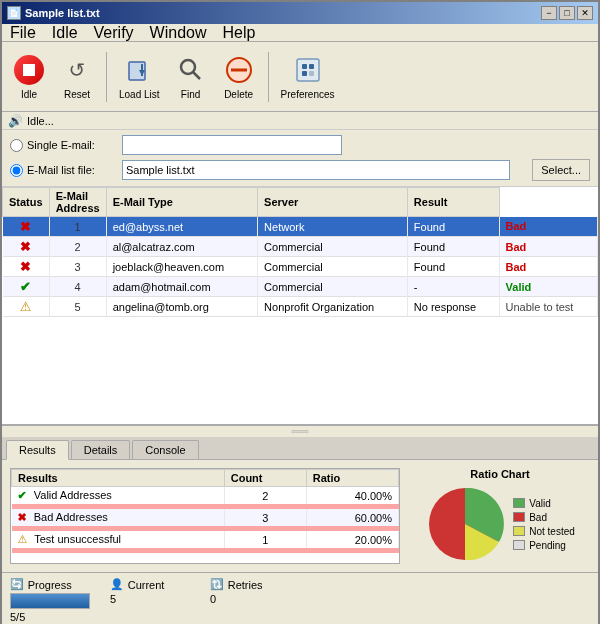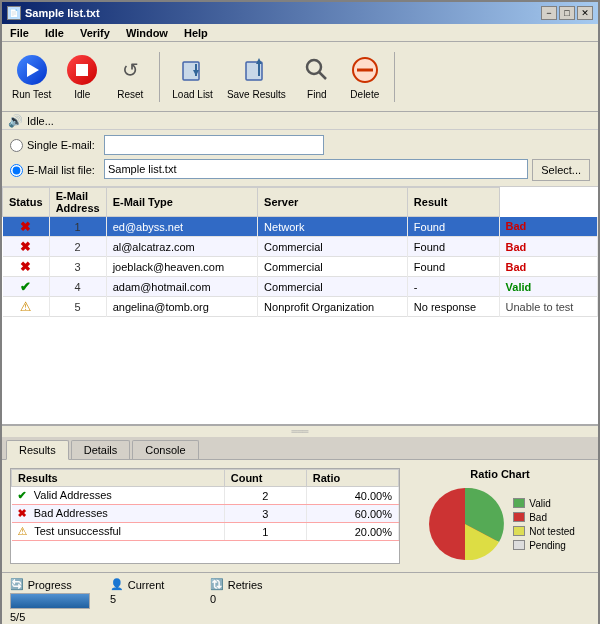--- a/index.html
+++ b/index.html
@@ -62,24 +62,23 @@
     .menu-bar {
       background: #ece9d8;
       border-bottom: 1px solid #aaa;
       padding: 2px 4px;
       display: flex;
       gap: 8px;
       height: 18px;
       align-items: center;
     }
     .menu-item {
-      font-size: 11px;
+      font-size: 16px;
       padding: 1px 4px;
       cursor: pointer;
-      font-weight: bold;
     }
 
     
     .toolbar {
       background: #ece9d8;
       border-bottom: 1px solid #aaa;
       padding: 4px 6px;
       display: flex;
       align-items: center;
       gap: 6px;
@@ -136,21 +135,22 @@
     .input-section {
       background: #ece9d8;
       padding: 5px 8px;
       display: flex;
       flex-direction: column;
       gap: 4px;
       border-bottom: 1px solid #ccc;
     }
     .input-row {
       display: flex;
-      gap: 4px;
+      align-items: center;
+      gap: 22px;
     }
     .radio-label {
       display: flex;
       align-items: center;
       gap: 4px;
       min-width: 90px;
       font-size: 11px;
     }
     .text-input {
       border: 1px solid #7f9db9;
@@ -253,21 +253,21 @@
       font-size: 11px;
     }
     .results-table th {
       background: #ece9d8;
       border: 1px solid #ccc;
       padding: 2px 6px;
       text-align: left;
     }
     .results-table td {
       padding: 2px 6px;
-      border-bottom: 1px solid #fca5a5;
+      border-bottom: 5px solid #fca5a5;
     }
     .results-table .count-col { text-align: center; }
     .results-table .ratio-col { text-align: right; }
 
     
     .chart-area {
       width: 180px;
       display: flex;
       flex-direction: column;
       align-items: center;
@@ -365,26 +365,20 @@
 
   <div class="menu-bar">
     <span class="menu-item">File</span>
     <span class="menu-item">Idle</span>
     <span class="menu-item">Verify</span>
     <span class="menu-item">Window</span>
     <span class="menu-item">Help</span>
   </div>
 
   <div class="toolbar">
-    <div class="toolbar-btn">
-      <div class="toolbar-btn-icon">
-        <div class="icon-run"></div>
-      </div>
-      <span class="toolbar-btn-label">Run Test</span>
-    </div>
     <div class="toolbar-btn">
       <div class="toolbar-btn-icon">
         <div class="icon-stop"></div>
       </div>
       <span class="toolbar-btn-label">Idle</span>
     </div>
     <div class="toolbar-btn">
       <div class="toolbar-btn-icon">
         <div class="icon-reset">↺</div>
       </div>
@@ -398,32 +392,20 @@
             <rect x="4" y="6" width="16" height="18" rx="1" fill="#c8d8e8" stroke="#4466aa" stroke-width="1.5"></rect>
             <polygon points="14,14 20,14 17,20" fill="#336699"></polygon>
             <line x1="17" y1="8" x2="17" y2="20" stroke="#336699" stroke-width="2"></line>
           </svg>
         </div>
       </div>
       <span class="toolbar-btn-label">Load List</span>
     </div>
     <div class="toolbar-btn">
       <div class="toolbar-btn-icon">
-        <div class="icon-save">
-          <svg width="28" height="28" viewBox="0 0 28 28">
-            <rect x="4" y="6" width="16" height="18" rx="1" fill="#c8d8e8" stroke="#4466aa" stroke-width="1.5"></rect>
-            <polygon points="14,8 20,8 17,2" fill="#336699"></polygon>
-            <line x1="17" y1="8" x2="17" y2="20" stroke="#336699" stroke-width="2"></line>
-          </svg>
-        </div>
-      </div>
-      <span class="toolbar-btn-label">Save Results</span>
-    </div>
-    <div class="toolbar-btn">
-      <div class="toolbar-btn-icon">
         <div class="icon-find">
           <svg width="28" height="28" viewBox="0 0 28 28">
             <circle cx="11" cy="11" r="7" fill="none" stroke="#555" stroke-width="2.5"></circle>
             <line x1="16" y1="16" x2="23" y2="23" stroke="#555" stroke-width="2.5"></line>
           </svg>
         </div>
       </div>
       <span class="toolbar-btn-label">Find</span>
     </div>
     <div class="toolbar-btn">
@@ -431,20 +413,34 @@
         <div class="icon-delete">
           <svg width="28" height="28" viewBox="0 0 28 28">
             <circle cx="14" cy="14" r="12" fill="#ffddcc" stroke="#cc3300" stroke-width="2"></circle>
             <line x1="6" y1="14" x2="22" y2="14" stroke="#cc3300" stroke-width="3"></line>
           </svg>
         </div>
       </div>
       <span class="toolbar-btn-label">Delete</span>
     </div>
     <div class="toolbar-separator"></div>
+    <div class="toolbar-btn">
+      <div class="toolbar-btn-icon">
+        <div class="icon-pref">
+          <svg width="28" height="28" viewBox="0 0 28 28">
+            <rect x="3" y="3" width="22" height="22" rx="2" fill="#e0e8f0" stroke="#7799bb" stroke-width="1.5"></rect>
+            <rect x="8" y="8" width="5" height="5" rx="1" fill="#336699"></rect>
+            <rect x="15" y="8" width="5" height="5" rx="1" fill="#336699"></rect>
+            <rect x="8" y="15" width="5" height="5" rx="1" fill="#336699"></rect>
+            <rect x="15" y="15" width="5" height="5" rx="1" fill="#aabbcc"></rect>
+          </svg>
+        </div>
+      </div>
+      <span class="toolbar-btn-label">Preferences</span>
+    </div>
   </div>
 
   <div class="status-bar">
     <span class="status-icon">🔊</span>
     <span>Idle...</span>
   </div>
 
   <div class="input-section">
     <div class="input-row">
       <label class="radio-label">

